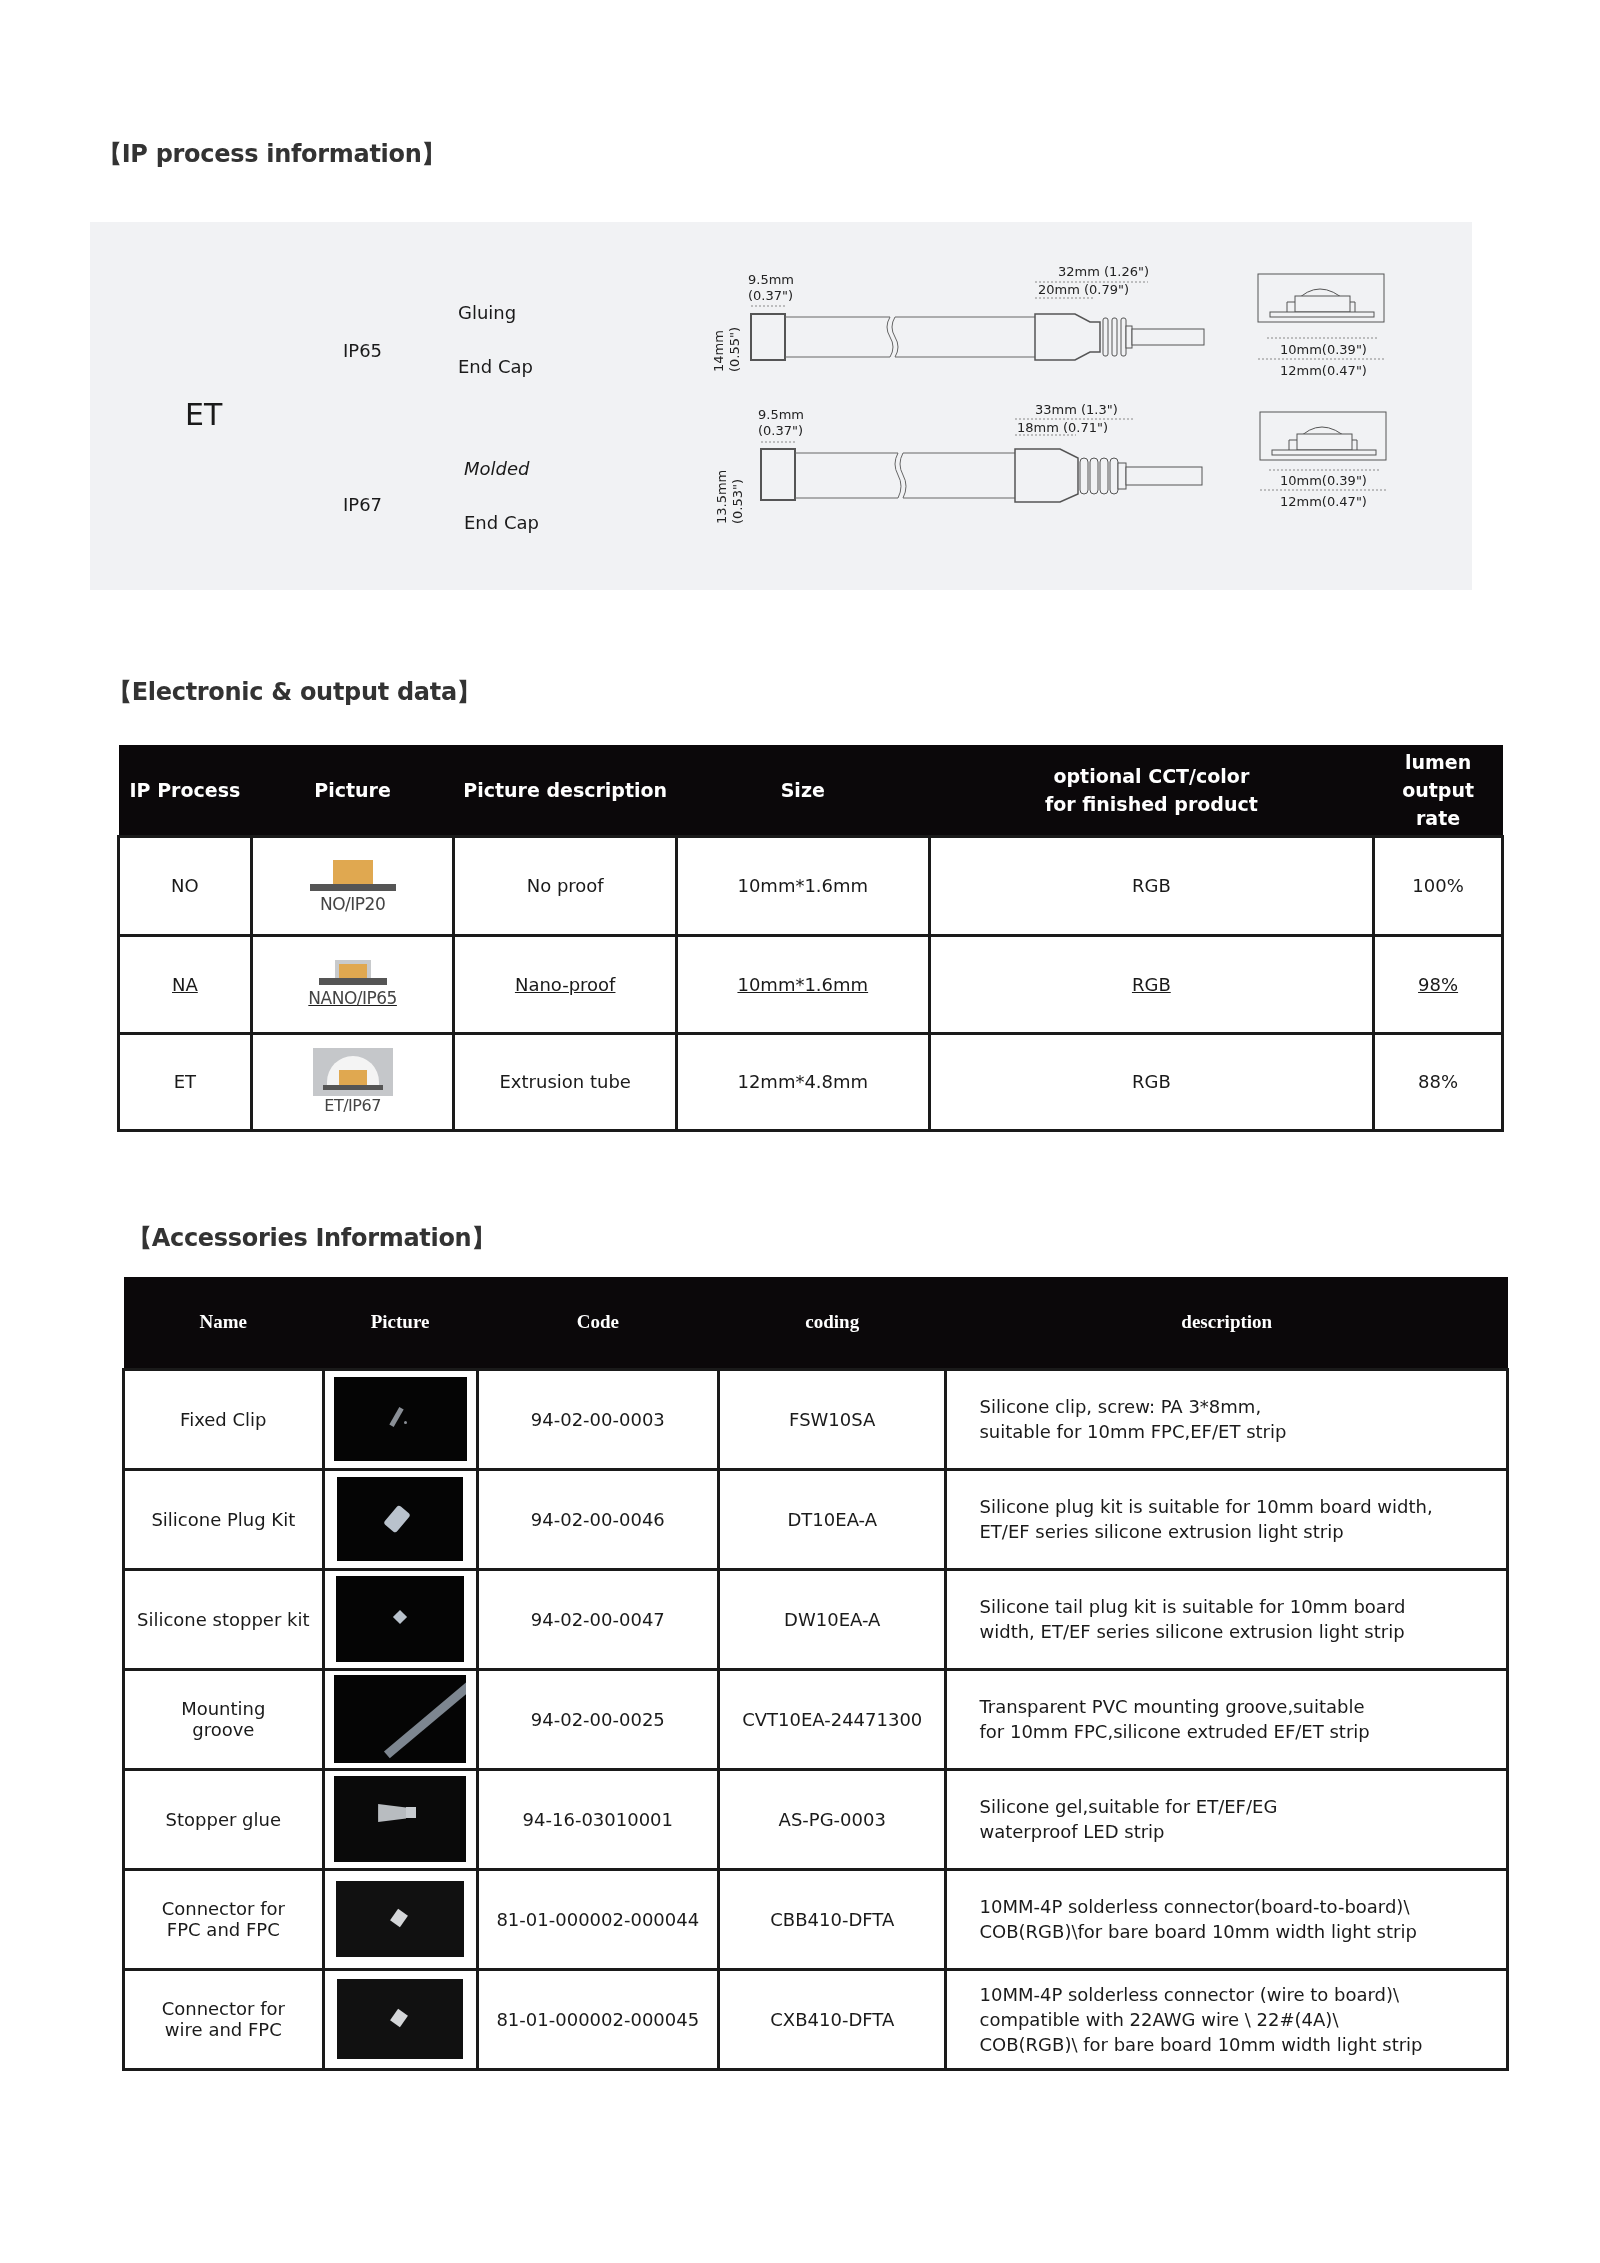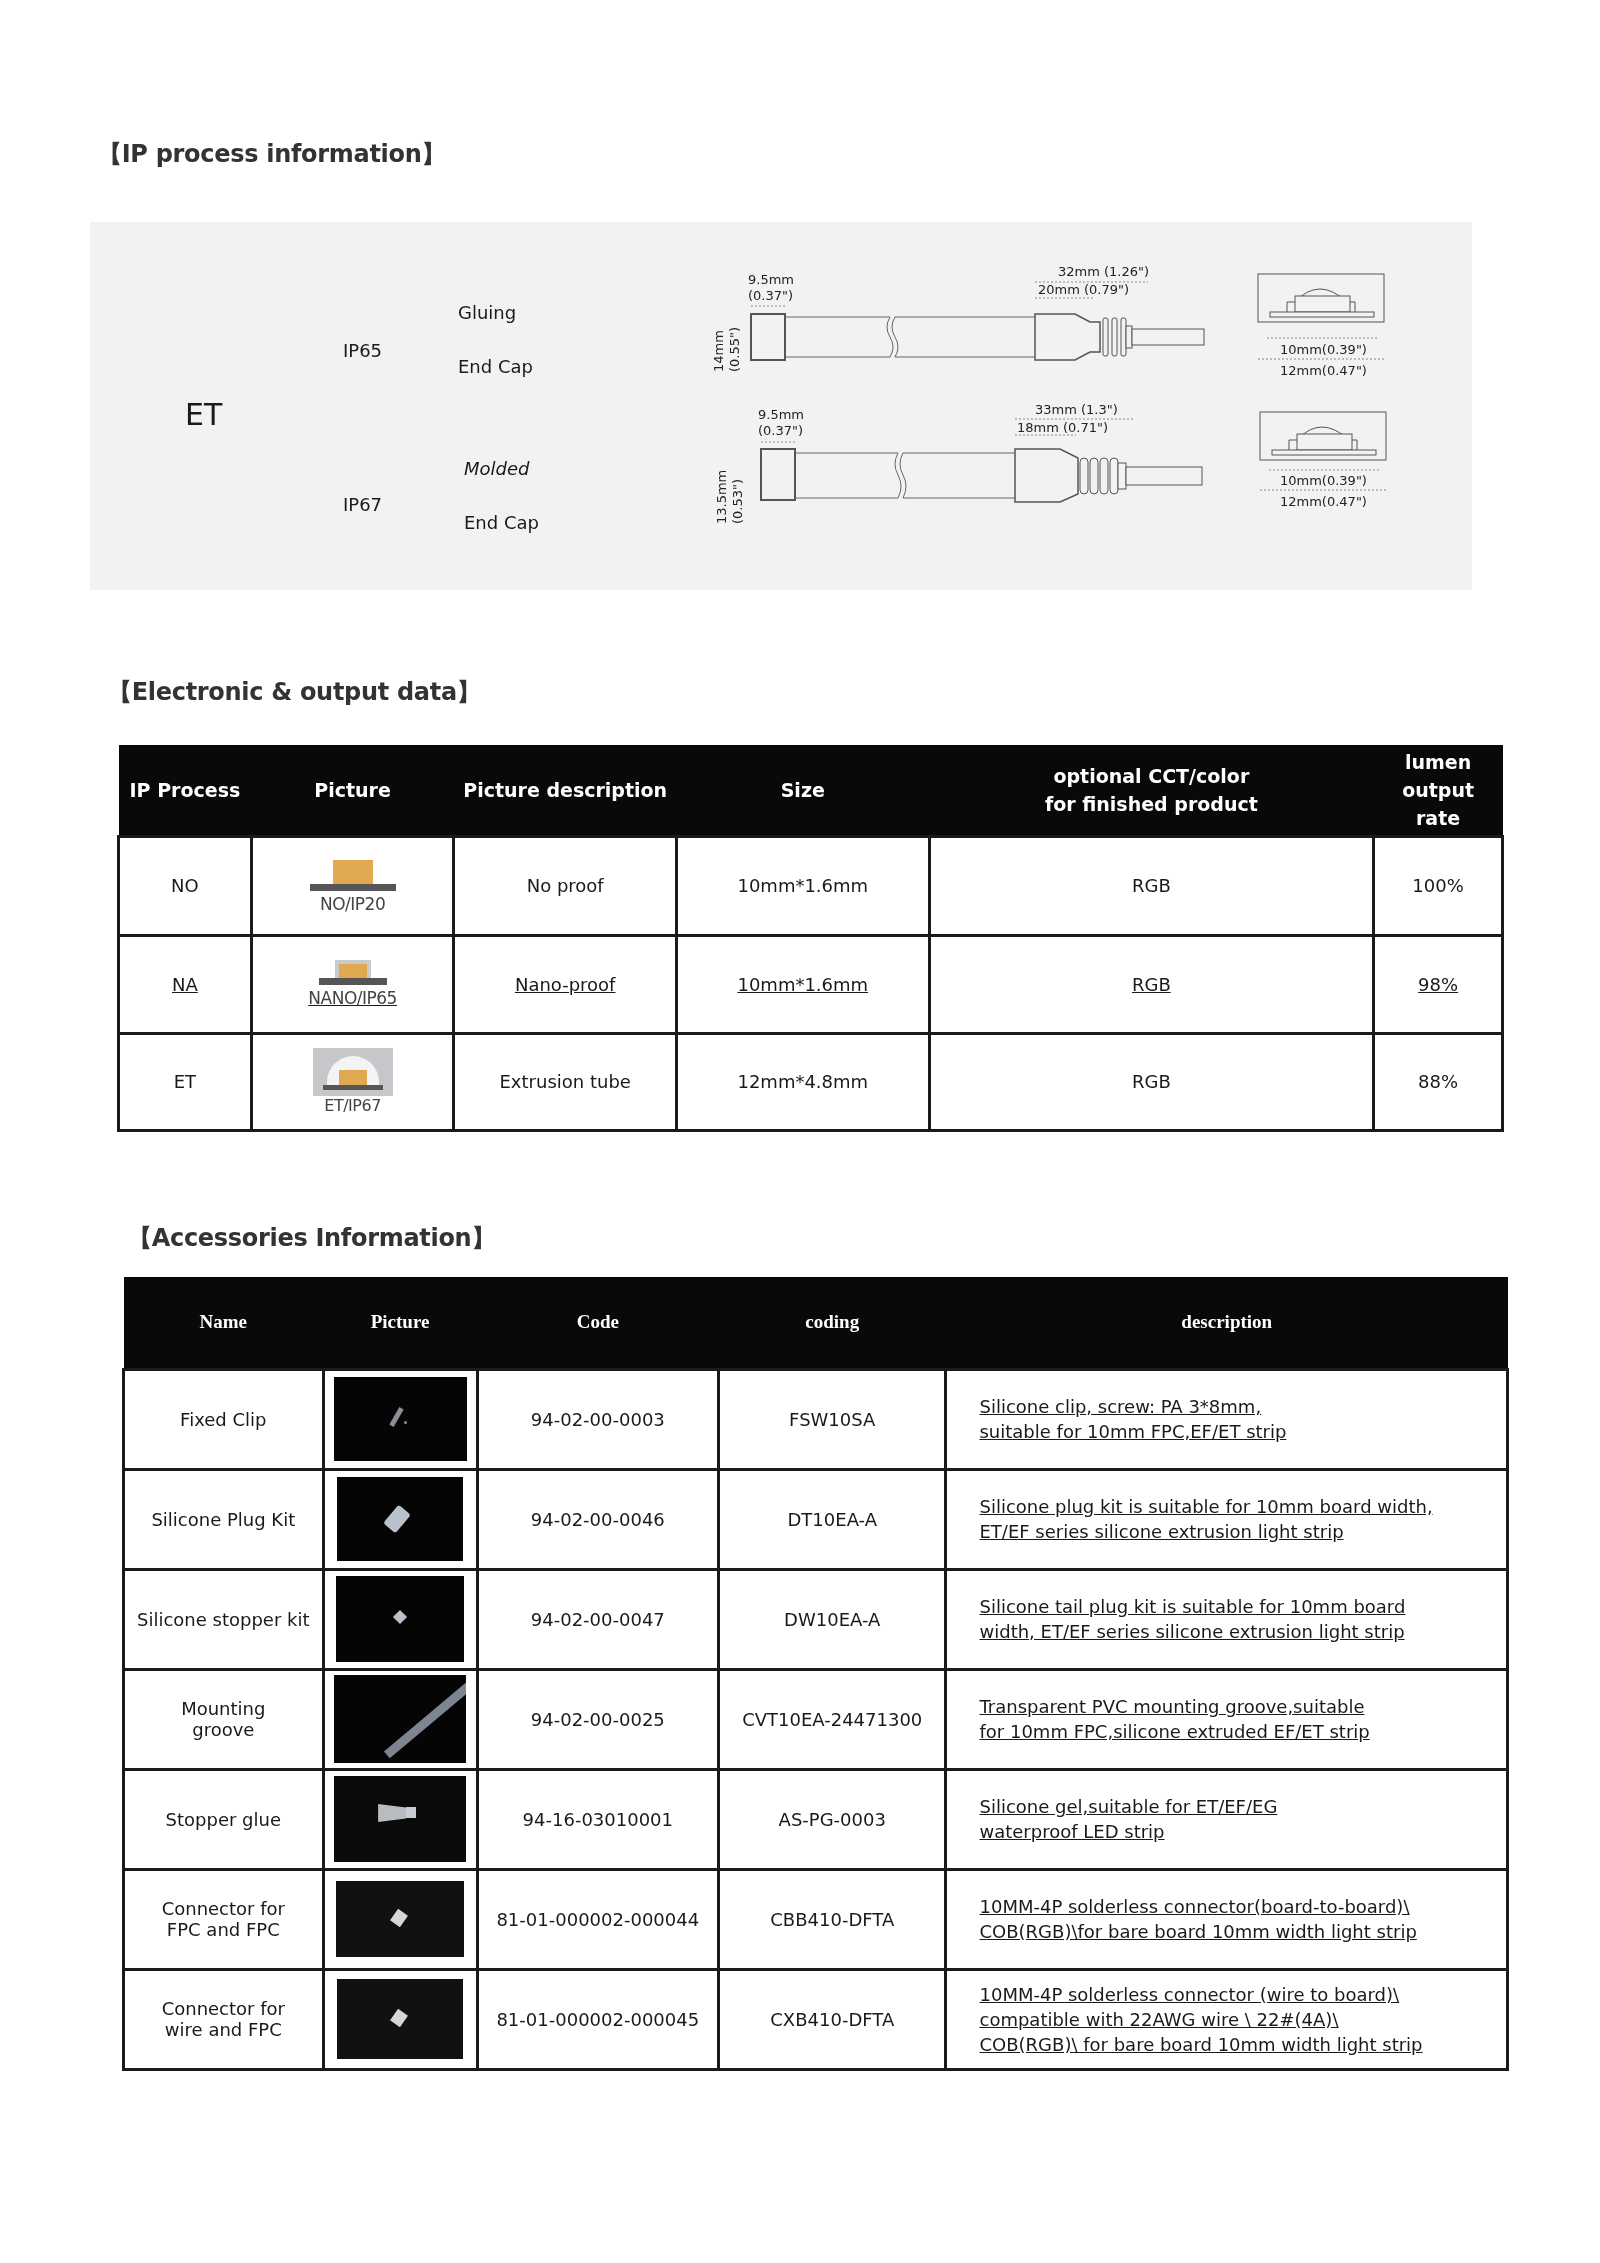--- a/index.html
+++ b/index.html
@@ -10,21 +10,21 @@
   .ip-panel { position: absolute; left: 90px; top: 222px; width: 1382px; height: 368px; background: #f1f2f4; }
   .ip-panel .lbl { position: absolute; font-family: "DejaVu Sans", sans-serif; font-size: 18px; color: #1a1a1a; }
   .ip-panel .big { font-size: 30px; font-weight: normal; }
   .ip-panel svg { position: absolute; }
   .dim { font-family: "DejaVu Sans", sans-serif; font-size: 13px; fill: #222; }
 
   
   table.spec { position: absolute; border-collapse: collapse; font-family: "DejaVu Sans", sans-serif; }
   table.spec th { background: #0b080a; color: #ffffff; font-weight: bold; font-size: 19px; line-height: 28px; text-align: center; border: 0; padding: 0 4px; }
   table.spec td { border: 3px solid #1a1a1a; text-align: center; font-size: 18px; color: #1a1a1a; padding: 0 6px; }
-  table.spec td.desc { text-align: left; padding-left: 32px; line-height: 25px; text-decoration: underline; }
+  table.spec td.desc { text-align: left; padding-left: 32px; line-height: 25px; }
   .pic-box { margin: 0 auto; position: relative; }
   .thumb { background: #050505; margin: 0 auto; position: relative; }
   .pic-caption { font-size: 17px; color: #444; letter-spacing: -0.5px; }
 </style>
 </head>
 <body>
 
 <div class="section-title" style="left:98px; top:138px;">【IP process information】</div>
 
 <div class="ip-panel">

